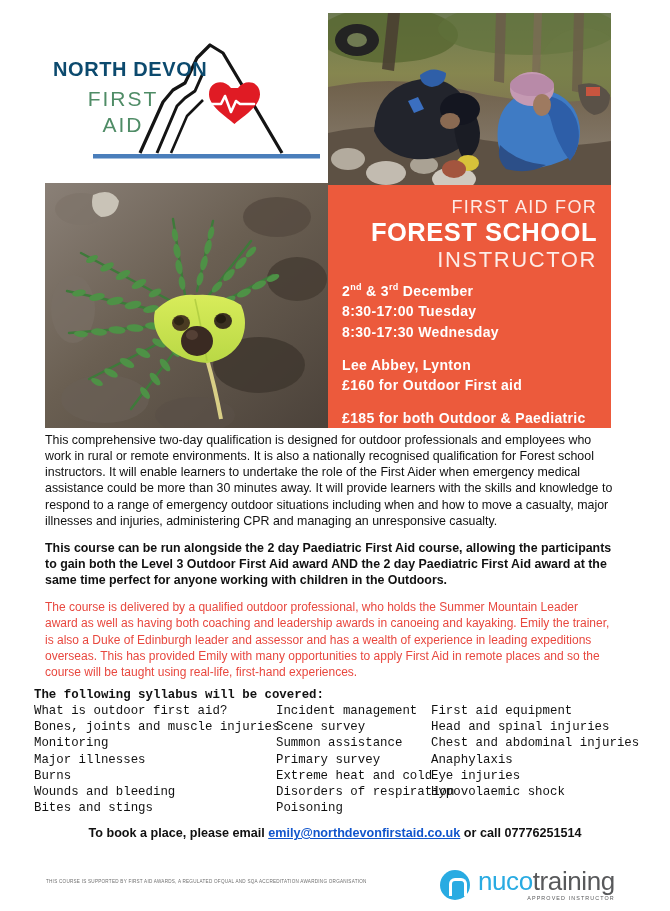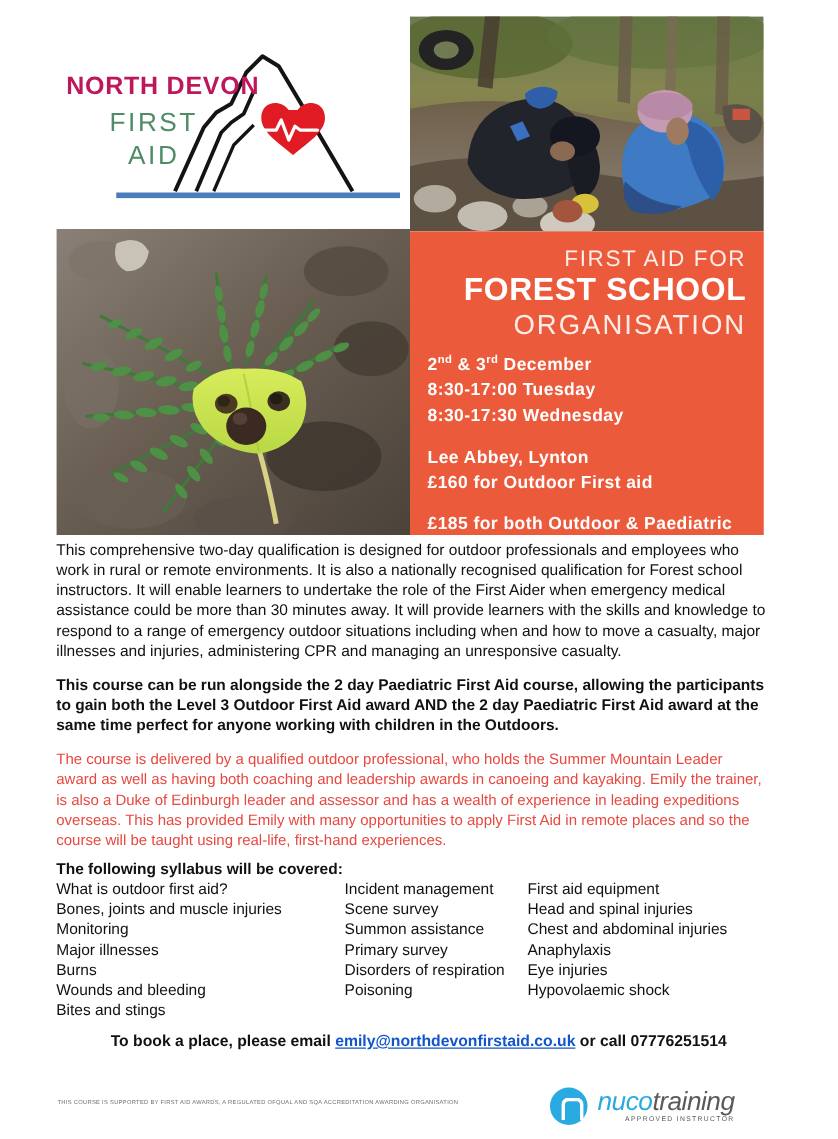--- a/index.html
+++ b/index.html
@@ -13,21 +13,21 @@
   }
   .page { position: relative; width: 670px; height: 911px; background: #fff; }
 
   
   .logo-block {
     position: absolute; left: 45px; top: 28px; width: 275px; height: 150px;
   }
   .logo-text { position: absolute; left: 8px; top: 30px; width: 140px; text-align: center; }
   .logo-nd {
     font-size: 20px; font-weight: bold; letter-spacing: 0.6px;
-    color: #be185d; font-family: "Liberation Sans", sans-serif; white-space: nowrap;
+    color: #0c4a6e; font-family: "Liberation Sans", sans-serif; white-space: nowrap;
   }
   .logo-first { font-size: 21px; color: #4f8c66; letter-spacing: 2px; margin-top: 6px; }
   .logo-aid   { font-size: 21px; color: #4f8c66; letter-spacing: 2px; margin-top: 2px; }
   .logo-svg { position: absolute; left: 0; top: 0; }
 
   
   .photo-top {
     position: absolute; left: 328px; top: 13px; width: 283px; height: 172px;
     overflow: hidden;
   }
@@ -66,21 +66,21 @@
   p.para {
     font-size: 12.4px; line-height: 1.30; color: #111111; text-align: left;
     margin-bottom: 11px;
   }
   p.para.bold { font-weight: bold; }
   p.para.red {
     color: #e8483f; font-size: 12px; line-height: 1.36;
   }
 
   
-  .syllabus { position: absolute; left: 45px; top: 688px; width: 580px; }
+  .syllabus { position: absolute; left: 34px; top: 688px; width: 580px; font-family: Liberation Mono, monospace; }
   .syl-head { font-size: 12.4px; font-weight: bold; color: #111; margin-bottom: 1px; }
   .syl-cols { display: flex; }
   .syl-col { }
   .syl-col.c1 { width: 203px; }
   .syl-col.c2 { width: 155px; margin-left: 39px; }
   .syl-col.c3 { width: 215px; }
   .syl-item { font-size: 12.4px; line-height: 1.305; color: #111; white-space: nowrap; }
 
   
   .booking {
@@ -104,21 +104,21 @@
   .nuco-mark {
     width: 30px; height: 30px; border-radius: 50%; background: #29abe2;
     position: relative; flex: 0 0 auto;
   }
   .nuco-mark::after {
     content: ""; position: absolute; left: 9px; top: 8px; width: 12px; height: 15px;
     border: 3.2px solid #ffffff; border-bottom: none;
     border-radius: 6px 6px 0 0;
   }
   .nuco-words { margin-left: 8px; line-height: 1; }
-  .nuco-top { font-size: 21px; letter-spacing: -0.4px; font-style: italic; }
+  .nuco-top { font-size: 26px; letter-spacing: -0.4px; }
   .nuco-n { color: #29abe2; }
   .nuco-t { color: #58595b; }
   .nuco-sub {
     font-size: 5.4px; color: #58595b; letter-spacing: 1.1px;
     text-align: right; margin-top: 2px;
   }
 </style>
 </head>
 <body>
 
@@ -309,21 +309,21 @@
       <ellipse cx="176" cy="136" rx="5" ry="4.4" fill="#231c10"></ellipse>
 
       <ellipse cx="152" cy="158" rx="16" ry="15" fill="#3a2a22"></ellipse>
       <ellipse cx="147" cy="152" rx="6" ry="5" fill="#5e483c" opacity="0.75"></ellipse>
     </svg>
   </div>
 
   <div class="orange-panel">
     <div class="op-line1">FIRST AID FOR</div>
     <div class="op-line2">FOREST SCHOOL</div>
-    <div class="op-line3">ORGANISATION</div>
+    <div class="op-line3">INSTRUCTOR</div>
 
     <div class="op-body">
       <div class="op-row"><span><span>2</span><sup>nd</sup><span> &amp; 3</span><sup>rd</sup><span> December</span></span></div>
       <div class="op-row">8:30-17:00 Tuesday</div>
       <div class="op-row">8:30-17:30 Wednesday</div>
       <div class="op-gap"></div>
       <div class="op-row">Lee Abbey, Lynton</div>
       <div class="op-row">£160 for Outdoor First aid</div>
       <div class="op-gap"></div>
       <div class="op-row">£185 for both Outdoor &amp; Paediatric</div>
@@ -347,20 +347,21 @@
         <div class="syl-item">Major illnesses</div>
         <div class="syl-item">Burns</div>
         <div class="syl-item">Wounds and bleeding</div>
         <div class="syl-item">Bites and stings</div>
       </div>
       <div class="syl-col c2">
         <div class="syl-item">Incident management</div>
         <div class="syl-item">Scene survey</div>
         <div class="syl-item">Summon assistance</div>
         <div class="syl-item">Primary survey</div>
+        <div class="syl-item">Extreme heat and cold</div>
         <div class="syl-item">Disorders of respiration</div>
         <div class="syl-item">Poisoning</div>
       </div>
       <div class="syl-col c3">
         <div class="syl-item">First aid equipment</div>
         <div class="syl-item">Head and spinal injuries</div>
         <div class="syl-item">Chest and abdominal injuries</div>
         <div class="syl-item">Anaphylaxis</div>
         <div class="syl-item">Eye injuries</div>
         <div class="syl-item">Hypovolaemic shock</div>

